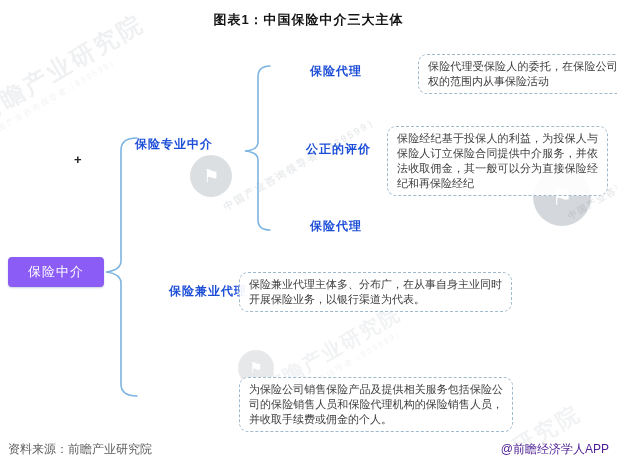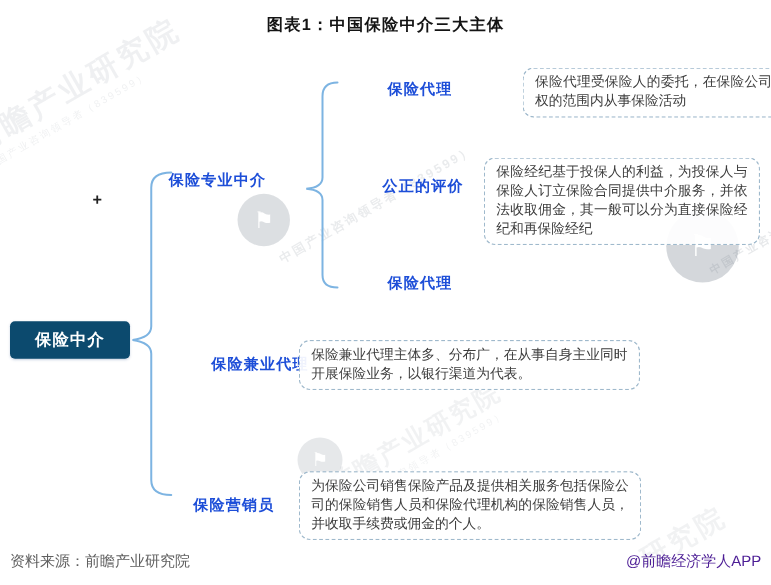--- a/index.html
+++ b/index.html
@@ -6,21 +6,21 @@
   .canvas{
     position:relative;width:617px;height:468px;background:#ffffff;
     font-family:"Liberation Sans","DejaVu Sans",sans-serif;overflow:hidden;
   }
   .title{
     position:absolute;top:11px;left:0;width:617px;text-align:center;
     font-size:13px;font-weight:bold;color:#141414;letter-spacing:1px;
   }
   .root-node{
     position:absolute;left:8px;top:257px;width:96px;height:30px;
-    background:#0c4a6e;border-radius:4px;color:#ffffff;font-weight:bold;
+    background:#8b5cf6;border-radius:4px;color:#ffffff;font-weight:normal;
     font-size:13px;display:flex;align-items:center;justify-content:center;
     box-shadow:0 1px 2px rgba(40,80,140,.25);letter-spacing:1px;
   }
   .branch-label{
     position:absolute;color:#1d4ed8;font-weight:bold;font-size:12px;
     text-align:center;white-space:nowrap;letter-spacing:1px;
   }
   .lbl-prof{left:128px;top:136px;width:92px;}
   .lbl-part{left:138px;top:283px;width:100px;margin-left:20px;}
   .lbl-sales{left:144px;top:396px;width:86px;}
@@ -101,21 +101,20 @@
     <path d="M 137,138 Q 121,138 121,150 L 121,261 Q 121,270 106,272 Q 121,274 121,283 L 121,384 Q 121,396 137,396" fill="none" stroke="#7db4e2" stroke-width="1.6" stroke-linecap="round"></path>
     <path d="M 270,66 Q 258,66 258,77 L 258,142 Q 258,150 245,151 Q 258,152 258,160 L 258,220 Q 258,230 270,230" fill="none" stroke="#7db4e2" stroke-width="1.6" stroke-linecap="round"></path>
   </svg>
 
   <div class="title">图表1：中国保险中介三大主体</div>
 
   <div class="root-node">保险中介</div>
 
   <div class="branch-label lbl-prof">保险专业中介</div>
   <div class="branch-label lbl-part">保险兼业代理</div>
-  <div class="branch-label lbl-sales">保险营销员</div>
 
   <div class="branch-label lbl-agent">保险代理</div>
   <div class="branch-label lbl-broker">公正的评价</div>
   <div class="branch-label lbl-assess">保险代理</div>
 
   <div class="desc-box box-agent">保险代理受保险人的委托，在保险公司授权的范围内从事保险活动</div>
   <div class="desc-box box-broker">保险经纪基于投保人的利益，为投保人与保险人订立保险合同提供中介服务，并依法收取佣金，其一般可以分为直接保险经纪和再保险经纪</div>
   <div class="desc-box box-sales">为保险公司销售保险产品及提供相关服务包括保险公司的保险销售人员和保险代理机构的保险销售人员，并收取手续费或佣金的个人。</div>
   <div class="desc-box box-part">保险兼业代理主体多、分布广，在从事自身主业同时开展保险业务，以银行渠道为代表。</div>
 

